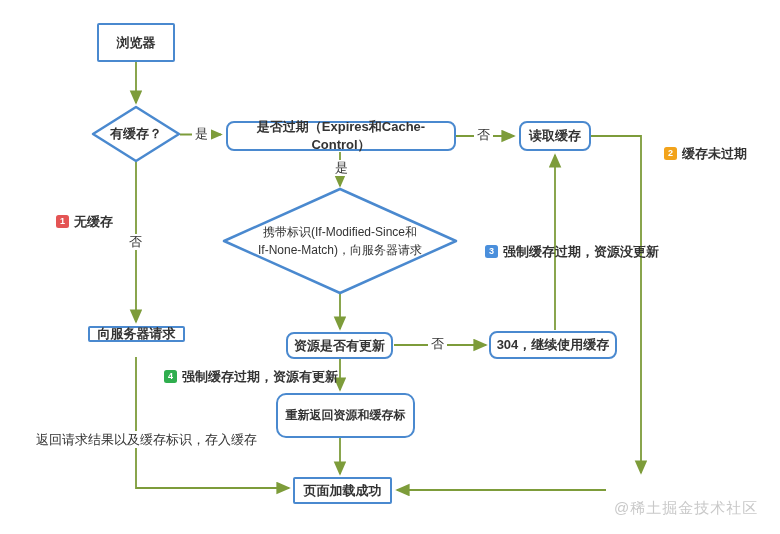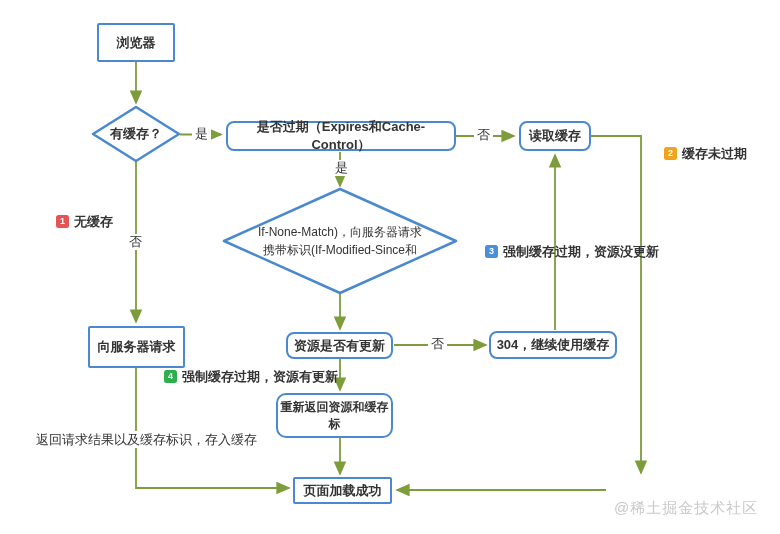--- a/index.html
+++ b/index.html
@@ -87,37 +87,37 @@
 
   <div class="node rounded" style="left:519px;top:121px;width:72px;height:30px;">
       <span>读取缓存</span>
     </div>
 
   <div class="node rounded" style="left:226px;top:121px;width:230px;height:30px;">
       <span>是否过期（Expires和Cache-Control）</span>
     </div>
 
   <div class="diamond-label fw-n small-text" style="left:224px;top:189px;width:232px;height:104px;">
+    <span>携带标识(If-Modified-Since和</span>
     <span>If-None-Match)，向服务器请求</span>
-    <span>携带标识(If-Modified-Since和</span>
   </div>
 
   <div class="node rounded" style="left:286px;top:332px;width:107px;height:27px;">
       <span>资源是否有更新</span>
     </div>
 
   <div class="node rounded" style="left:489px;top:331px;width:128px;height:28px;">
       <span>304，继续使用缓存</span>
     </div>
 
-  <div class="node rect" style="left:88px;top:326px;width:97px;height:42px;">
+  <div class="node rect" style="left:88px;top:326px;width:97px;height:16px;">
       <span>向服务器请求</span>
     </div>
 
-  <div class="node rounded small-text" style="left:276px;top:393px;width:117px;height:45px;flex-direction:column;border-radius:10px;">
+  <div class="node rounded small-text" style="left:276px;top:393px;width:139px;height:45px;flex-direction:column;border-radius:10px;">
     <span>重新返回资源和缓存标</span>
   </div>
 
   <div class="node rect" style="left:293px;top:477px;width:99px;height:27px;">
       <span>页面加载成功</span>
     </div>
 
 
   <span class="edge-label" style="left:192px;top:126px;">是</span>
   <span class="edge-label" style="left:474px;top:127px;">否</span>

